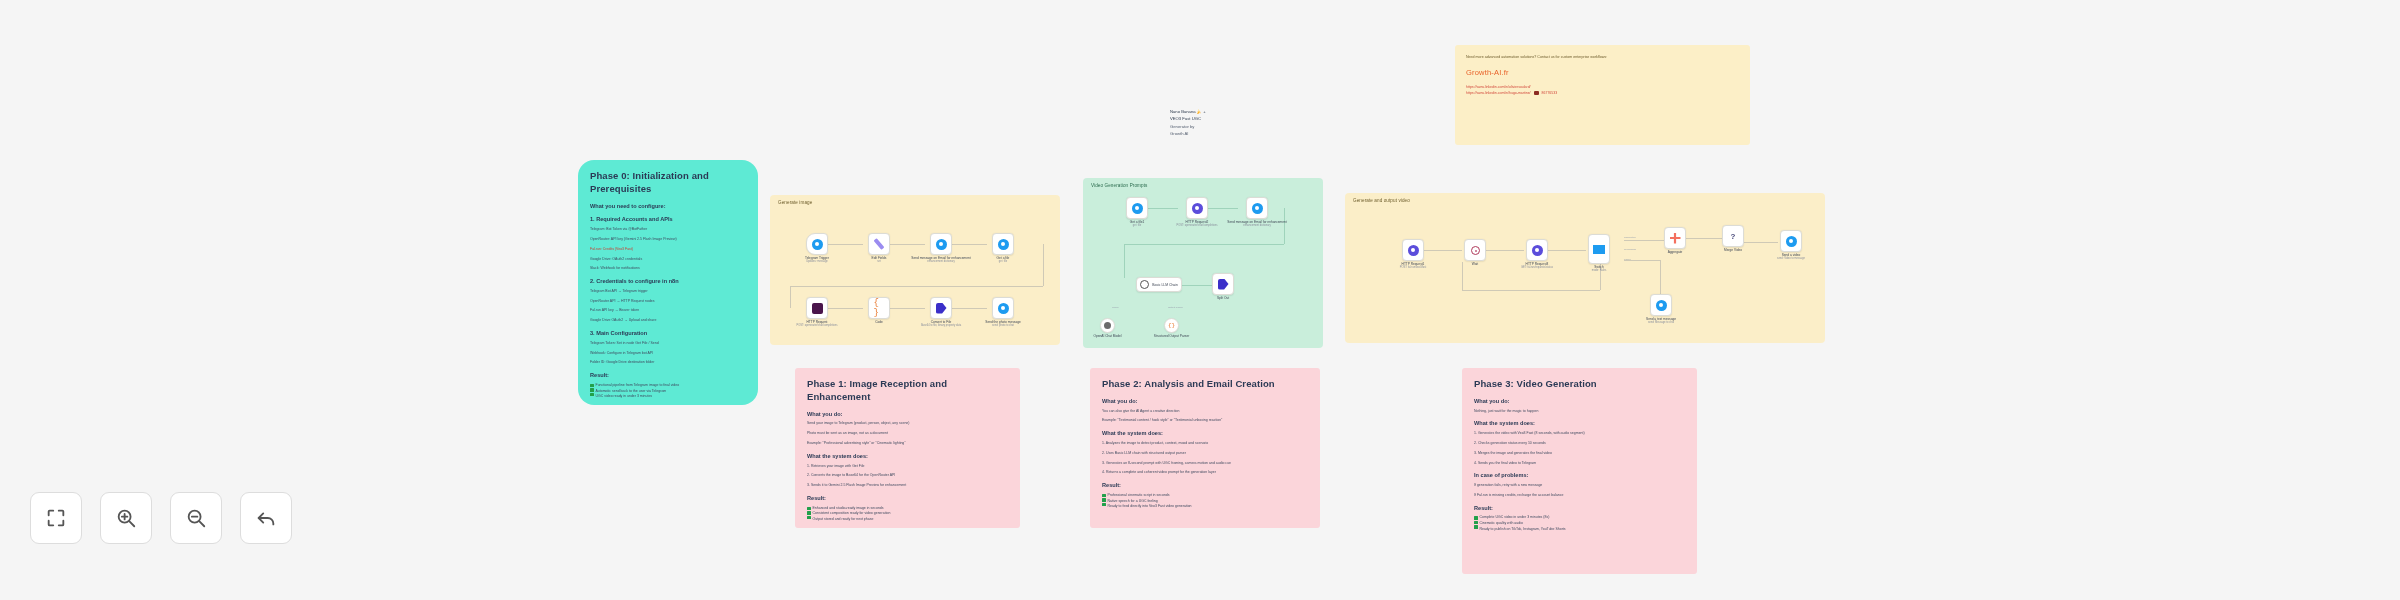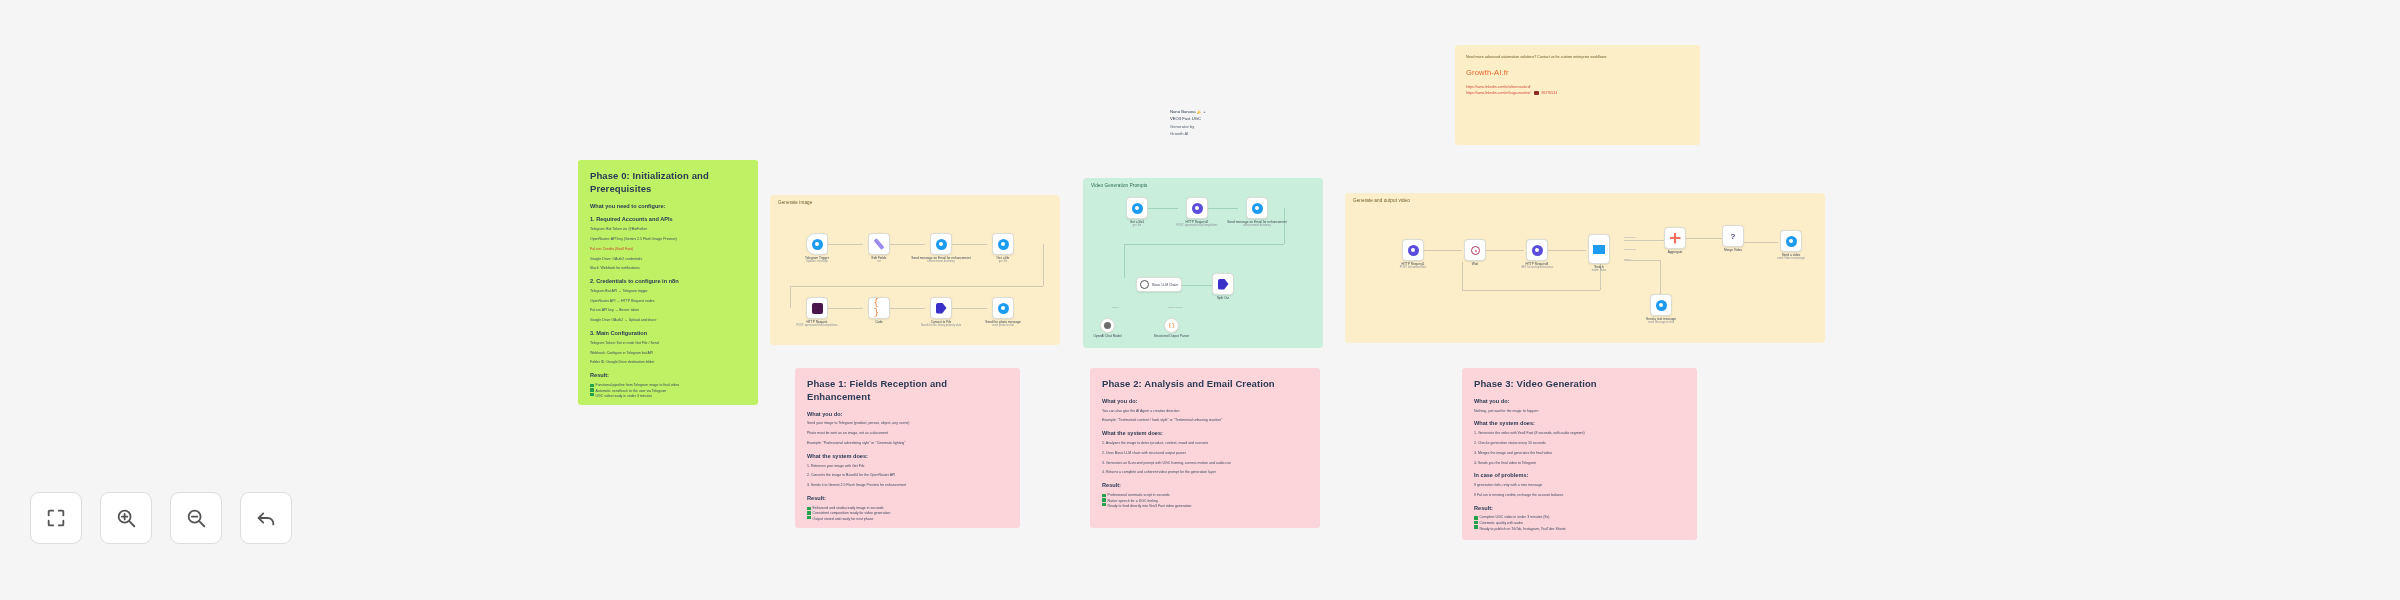--- a/index.html
+++ b/index.html
@@ -6,21 +6,21 @@
   html, body {
     width: 2400px; height: 600px;
     overflow: hidden;
     background: #f5f5f5;
     font-family: "Liberation Sans", sans-serif;
   }
   #canvas { position: relative; width: 2400px; height: 600px; background: #f5f5f5; }
 
   
   .note { position: absolute; border-radius: 3px; padding: 10px 12px; overflow: hidden; }
-  .note.blue   { background: #bef264; }
+  .note.blue   { background: #5eead4; border-radius: 16px; }
   .note.pink   { background: #fbd5da; }
   .note h2 { font-size: 9.5px; line-height: 1.35; color: #2b3a55; margin-bottom: 7px; letter-spacing: .1px; }
   .note h3 { font-size: 5.6px; line-height: 1.4; color: #2b3a55; margin: 6px 0 3px; }
   .note p  { font-size: 3.5px; line-height: 1.65; color: #3f4a5f; margin: 0 0 4px; }
   .note .red { color: #cc3b30; }
   .note .res { display: flex; gap: 2px; align-items: flex-start; margin-top: 2px; }
   .note .ticks { display: flex; flex-direction: column; gap: 1px; padding-top: 1px; }
   .note .tick { width: 3.5px; height: 3.5px; background: #22a04a; border-radius: .5px; }
   .note .reslines p { margin: 0; }
 
@@ -88,21 +88,21 @@
 
 <div id="canvas">
 
   <div class="titleblock" style="left:1170px; top:108px;">
     <div class="l">Nano Banana 🍌 +</div>
     <div class="l">VEO3 Fast UGC</div>
     <div class="l sub">Generator by</div>
     <div class="l sub">Growth AI</div>
   </div>
 
-  <div class="contact" style="left:1455px; top:45px; width:245px; height:100px;">
+  <div class="contact" style="left:1455px; top:45px; width:295px; height:100px;">
     <div class="lead">Need more advanced automation solutions? Contact us for custom enterprise workflows:</div>
     <div class="brand">Growth-AI.fr</div>
     <div class="link">https://www.linkedin.com/in/oliviersoulard/</div>
     <div class="link">
       <span>https://www.linkedin.com/in/hugo-martine/</span>
       <span class="chip"></span>
       <span>86776533</span>
     </div>
   </div>
 
@@ -360,21 +360,21 @@
     <span class="nlabel">
       <span>Send a text message</span>
       <span class="sm">send: Message to chat</span>
     </span>
   </div>
   <div class="elab" style="left:1624px; top:236px;">Completed</div>
   <div class="elab" style="left:1624px; top:248px;">Processing</div>
   <div class="elab" style="left:1624px; top:258px;">Failed</div>
 
   <div class="note pink" style="left:795px; top:368px; width:225px; height:160px;">
-    <h2>Phase 1: Fields Reception and Enhancement</h2>
+    <h2>Phase 1: Image Reception and Enhancement</h2>
     <h3>What you do:</h3>
     <p>Send your image to Telegram (product, person, object, any scene)</p>
     <p>Photo must be sent as an image, not as a document</p>
     <p>Example: "Professional advertising style" or "Cinematic lighting"</p>
     <h3>What the system does:</h3>
     <p>1. Retrieves your image with Get File</p>
     <p>2. Converts the image to Base64 for the OpenRouter API</p>
     <p>3. Sends it to Gemini 2.5 Flash Image Preview for enhancement</p>
     <h3>Result:</h3>
     <div class="res">
@@ -409,21 +409,21 @@
         <span class="tick"></span>
       </div>
       <div class="reslines">
         <p>Professional cinematic script in seconds</p>
         <p>Native speech for a UGC feeling</p>
         <p>Ready to feed directly into Veo3 Fast video generation</p>
       </div>
     </div>
   </div>
 
-  <div class="note pink" style="left:1462px; top:368px; width:235px; height:172px;">
+  <div class="note pink" style="left:1462px; top:368px; width:235px; height:206px;">
     <h2>Phase 3: Video Generation</h2>
     <h3>What you do:</h3>
     <p>Nothing, just wait for the magic to happen</p>
     <h3>What the system does:</h3>
     <p>1. Generates the video with Veo3 Fast (8 seconds, with audio segment)</p>
     <p>2. Checks generation status every 10 seconds</p>
     <p>3. Merges the image and generates the final video</p>
     <p>4. Sends you the final video to Telegram</p>
     <h3>In case of problems:</h3>
     <p>If generation fails, retry with a new message</p>

